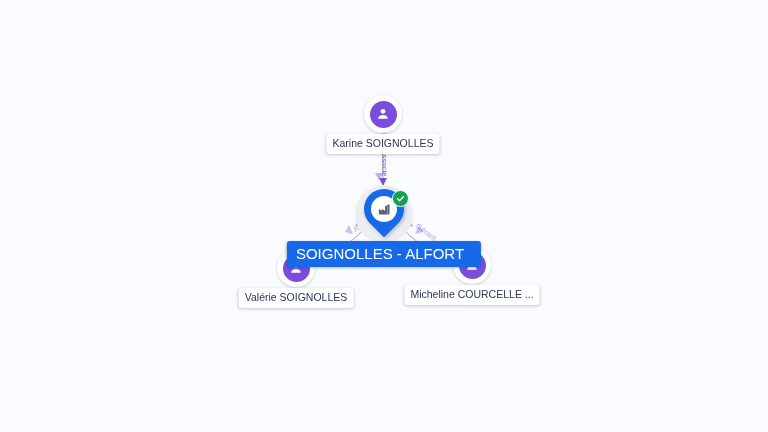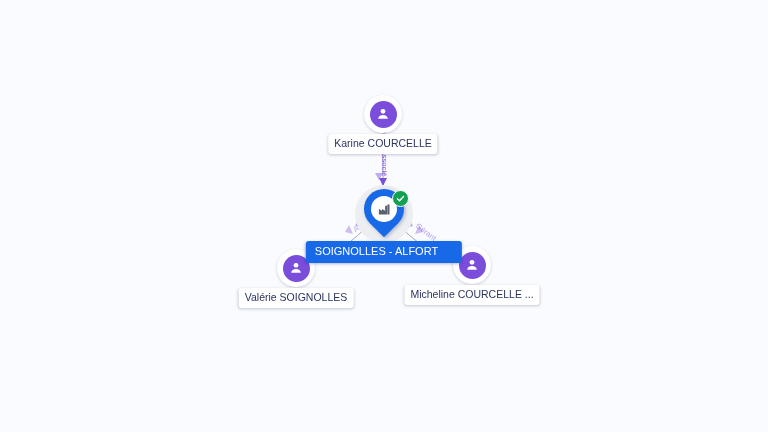--- a/index.html
+++ b/index.html
@@ -126,24 +126,24 @@
     justify-content: center;
   }
   .verified-badge svg { display: block; }
 
   #company-label {
     position: absolute;
     top: 27px;
     transform: translateX(-50%);
     background: #1769e8;
     color: #ffffff;
-    font-size: 11px;
+    font-size: 15px;
     line-height: 1;
     white-space: nowrap;
-    padding: 5px 24px 6px 9px;
+    padding: 5px 17px 6px 9px;
     border-radius: 3px;
     box-shadow: 0 1px 3px rgba(20, 50, 120, 0.32);
   }
 
   
   .edge-label {
     position: absolute;
     font-size: 7.5px;
     line-height: 1.15;
     color: #7b4ddb;
@@ -203,21 +203,21 @@
 
   <div class="person-node" style="left:383px; top:114px;">
     <div class="avatar-ring">
       <div class="avatar-disc">
         <svg width="16" height="16" viewBox="0 0 24 24" fill="#ffffff">
           <circle cx="12" cy="8" r="3.6"></circle>
           <path d="M4.8 19.2c0-3.6 3.2-5.6 7.2-5.6s7.2 2 7.2 5.6z"></path>
         </svg>
       </div>
     </div>
-    <div class="node-label">Karine COURCELLE</div>
+    <div class="node-label">Karine SOIGNOLLES</div>
   </div>
 
   <div class="person-node" style="left:296px; top:268px;">
     <div class="avatar-ring">
       <div class="avatar-disc">
         <svg width="16" height="16" viewBox="0 0 24 24" fill="#ffffff">
           <circle cx="12" cy="8" r="3.6"></circle>
           <path d="M4.8 19.2c0-3.6 3.2-5.6 7.2-5.6s7.2 2 7.2 5.6z"></path>
         </svg>
       </div>

